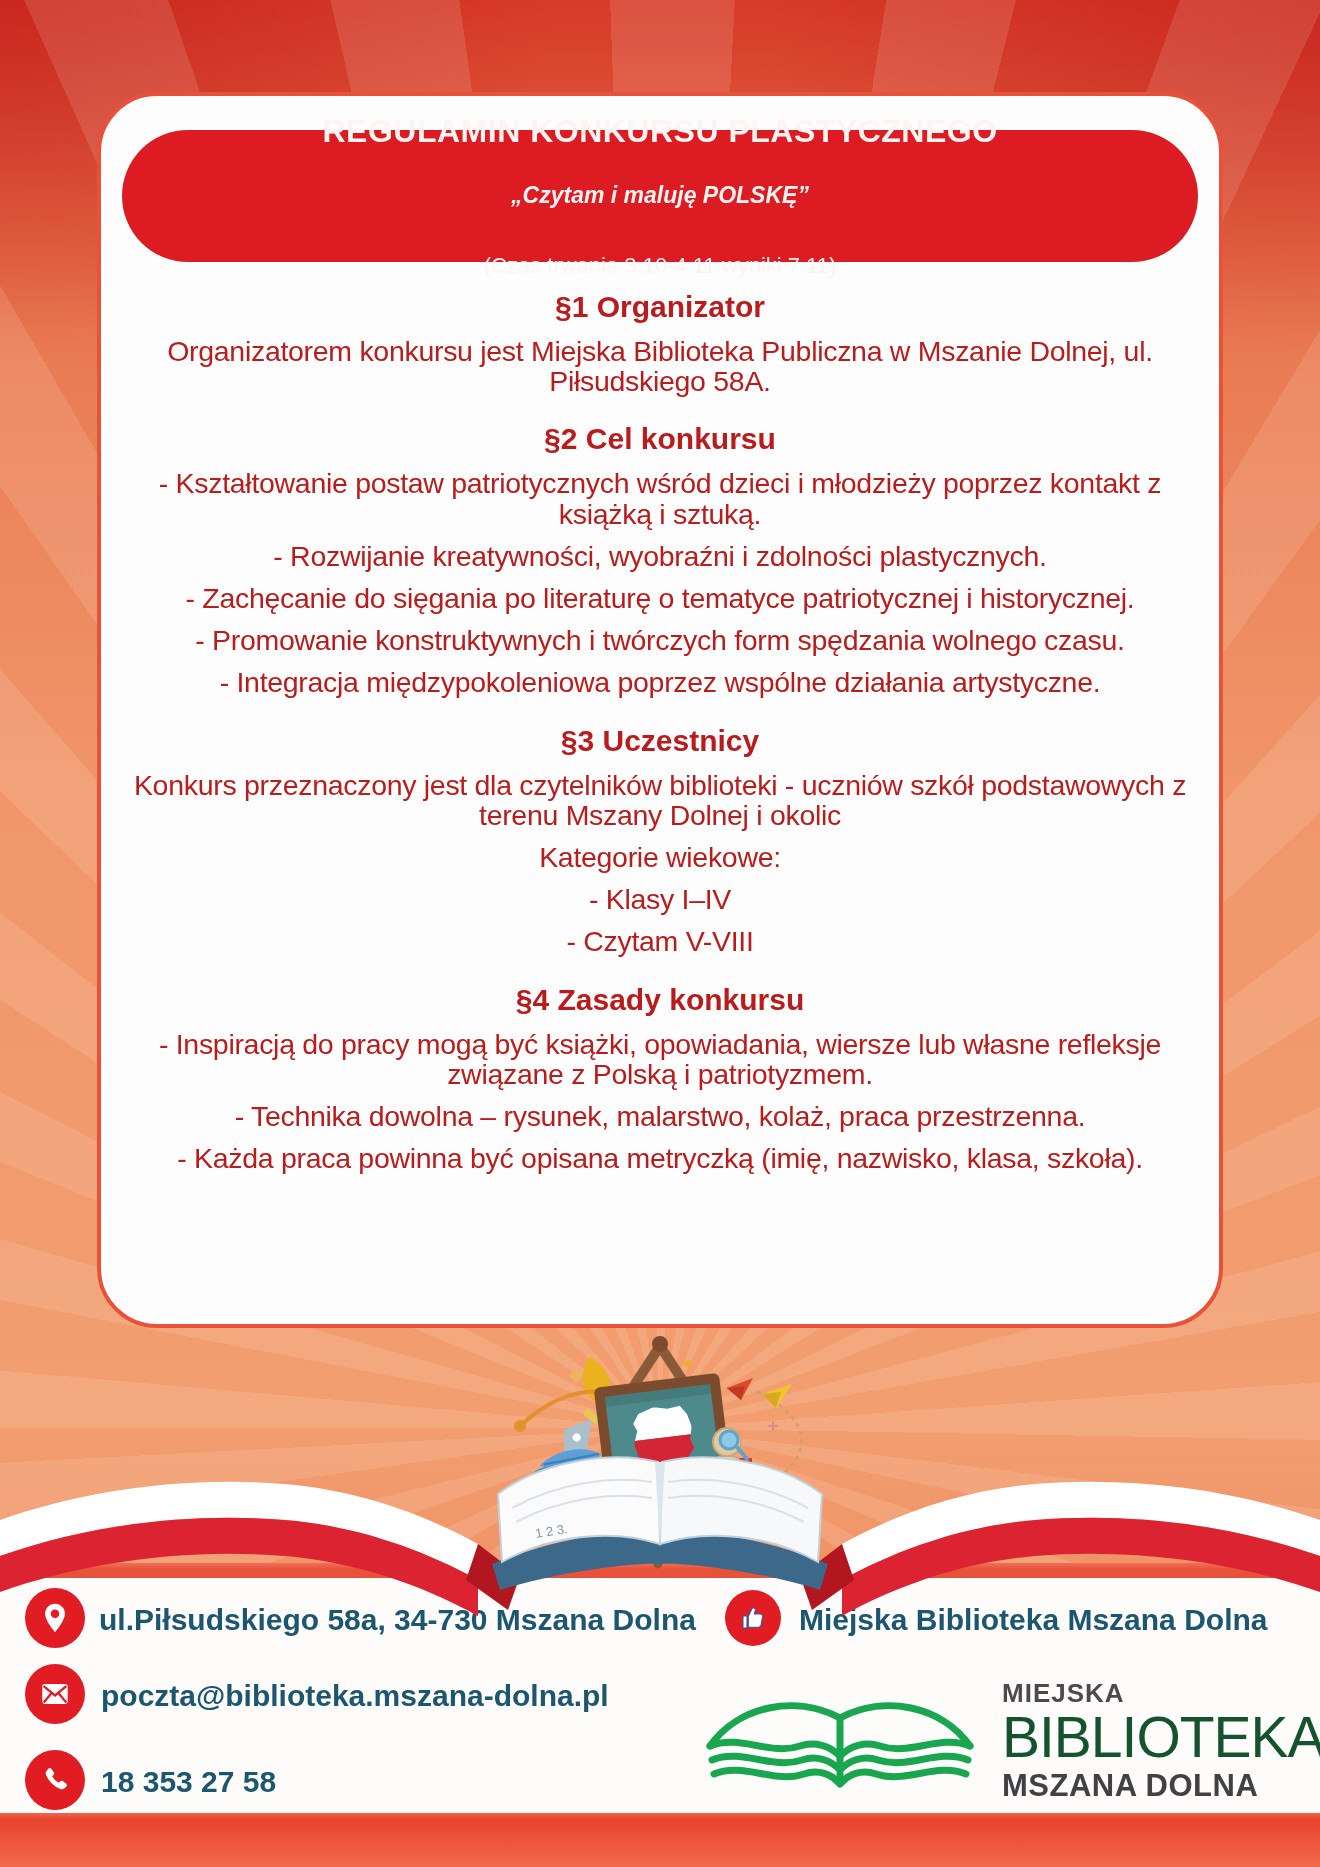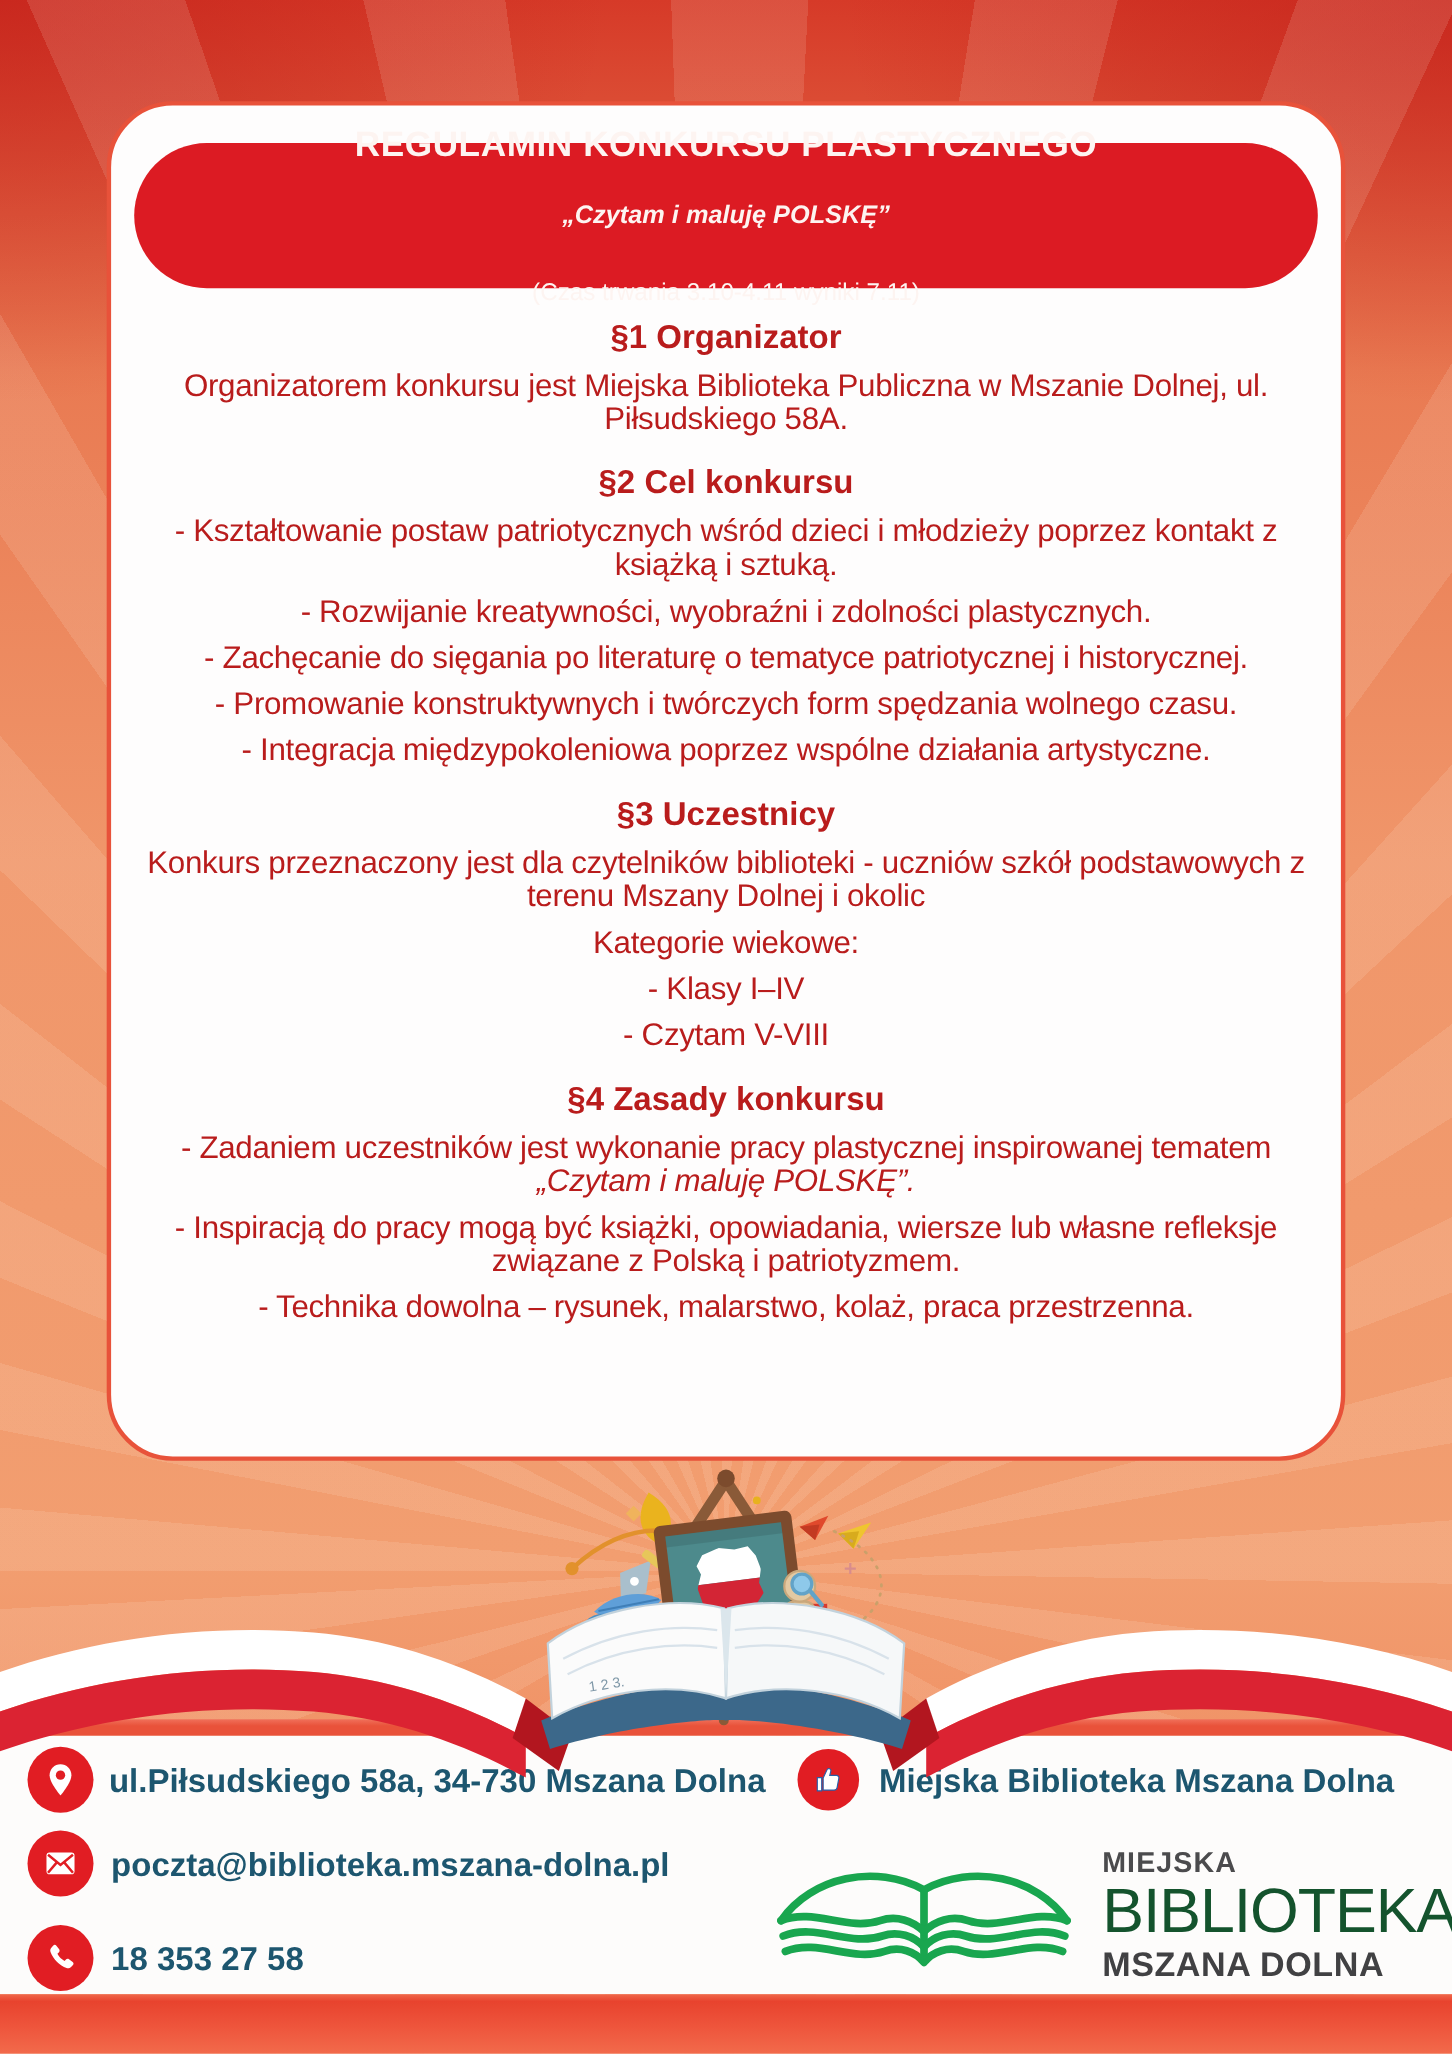--- a/index.html
+++ b/index.html
@@ -73,23 +73,23 @@
       <section>
         <h2 class="sec-h">§3 Uczestnicy</h2>
         <p class="sec-p">Konkurs przeznaczony jest dla czytelników biblioteki - uczniów szkół podstawowych z terenu Mszany Dolnej i okolic</p>
         <p class="sec-p">Kategorie wiekowe:</p>
         <p class="sec-p">- Klasy I–IV</p>
         <p class="sec-p">- Czytam V-VIII</p>
       </section>
 
       <section>
         <h2 class="sec-h">§4 Zasady konkursu</h2>
-        <p class="sec-p"><span>- Zadaniem uczestników jest wykonanie pracy plastycznej inspirowanej tematem </span><span class="it">„Czytam i maluję POLSKĘ”.</span></p>
         <p class="sec-p">- Inspiracją do pracy mogą być książki, opowiadania, wiersze lub własne refleksje związane z Polską i patriotyzmem.</p>
         <p class="sec-p">- Technika dowolna – rysunek, malarstwo, kolaż, praca przestrzenna.</p>
+        <p class="sec-p">- Każda praca powinna być opisana metryczką (imię, nazwisko, klasa, szkoła).</p>
       </section>
     </div>
   </div>
 
   <div class="divider"></div>
 
   <svg class="illu" width="1320" height="300" viewBox="0 0 1320 300">
 
     <g>
       <path d="M0,190 C85,160 185,146 285,154 C355,160 420,182 478,214 L478,250 C420,218 355,196 285,190 C185,182 85,196 0,226 Z" fill="#ffffff"></path>

